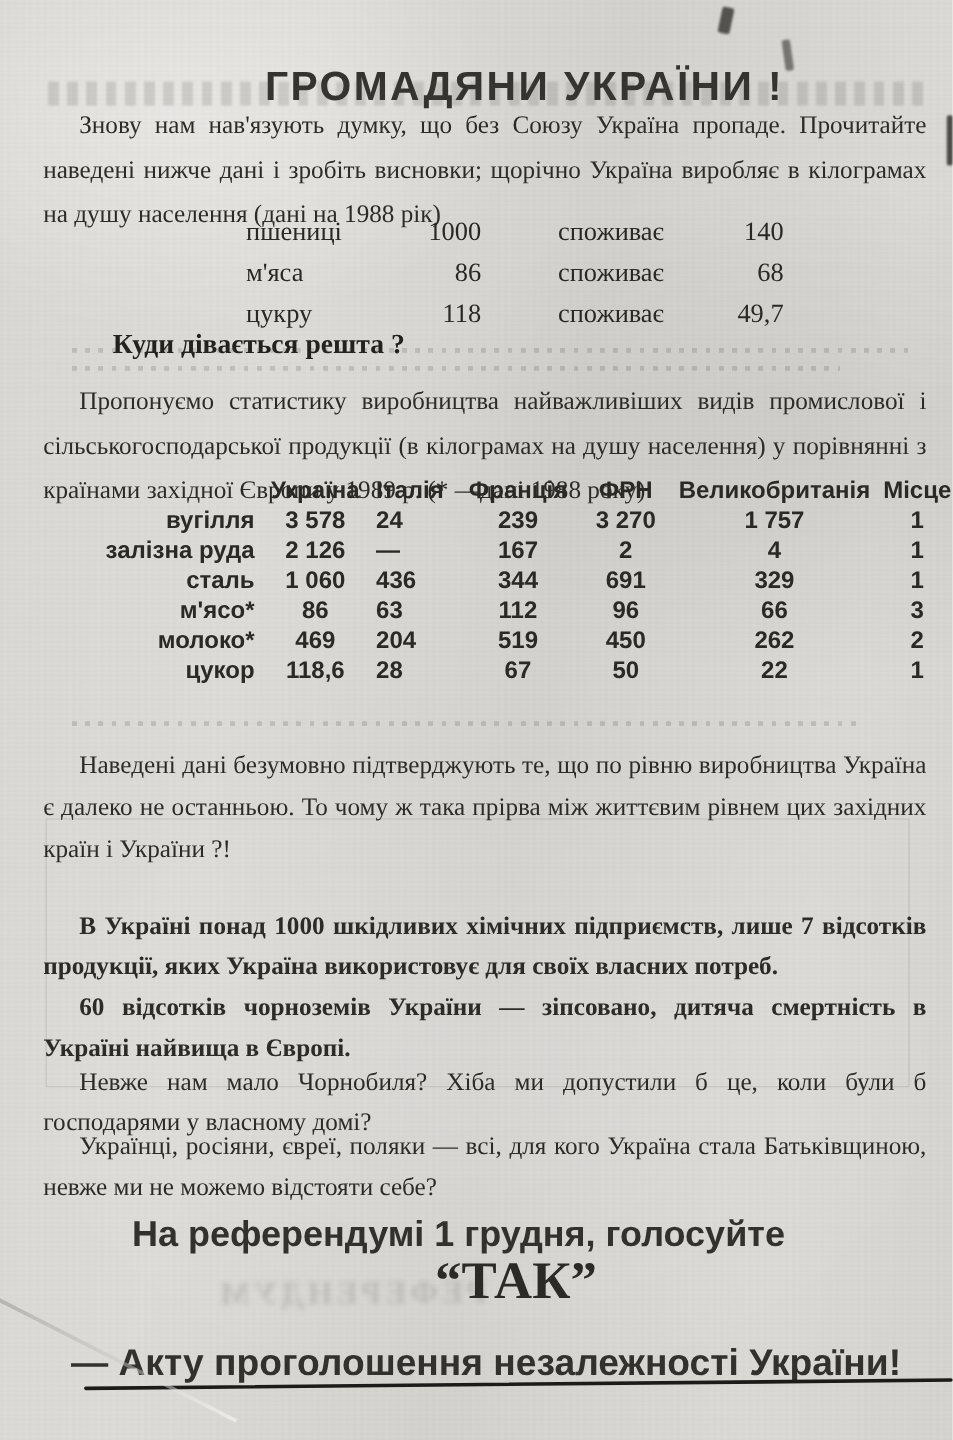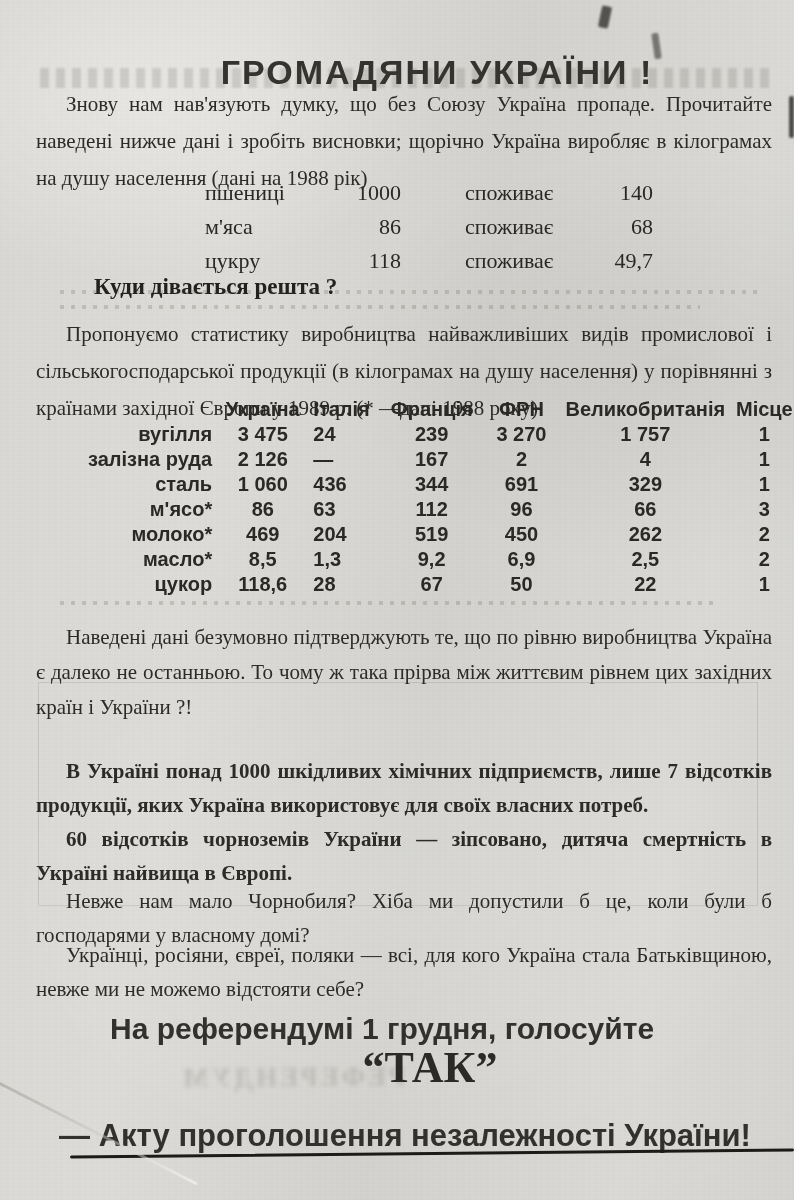--- a/index.html
+++ b/index.html
@@ -126,21 +126,21 @@
         <th class="c2">Італія</th>
         <th class="c3">Франція</th>
         <th class="c4">ФРН</th>
         <th class="c5">Великобританія</th>
         <th class="c6">Місце</th>
       </tr>
     </thead>
     <tbody>
       <tr>
         <td class="c-label">вугілля</td>
-        <td class="c1">3 475</td>
+        <td class="c1">3 578</td>
         <td class="c2">24</td>
         <td class="c3">239</td>
         <td class="c4">3 270</td>
         <td class="c5">1 757</td>
         <td class="c6">1</td>
       </tr>
       <tr>
         <td class="c-label">залізна руда</td>
         <td class="c1">2 126</td>
         <td class="c2">—</td>
@@ -170,29 +170,20 @@
       <tr>
         <td class="c-label">молоко*</td>
         <td class="c1">469</td>
         <td class="c2">204</td>
         <td class="c3">519</td>
         <td class="c4">450</td>
         <td class="c5">262</td>
         <td class="c6">2</td>
       </tr>
       <tr>
-        <td class="c-label">масло*</td>
-        <td class="c1">8,5</td>
-        <td class="c2">1,3</td>
-        <td class="c3">9,2</td>
-        <td class="c4">6,9</td>
-        <td class="c5">2,5</td>
-        <td class="c6">2</td>
-      </tr>
-      <tr>
         <td class="c-label">цукор</td>
         <td class="c1">118,6</td>
         <td class="c2">28</td>
         <td class="c3">67</td>
         <td class="c4">50</td>
         <td class="c5">22</td>
         <td class="c6">1</td>
       </tr>
     </tbody>
   </table>

